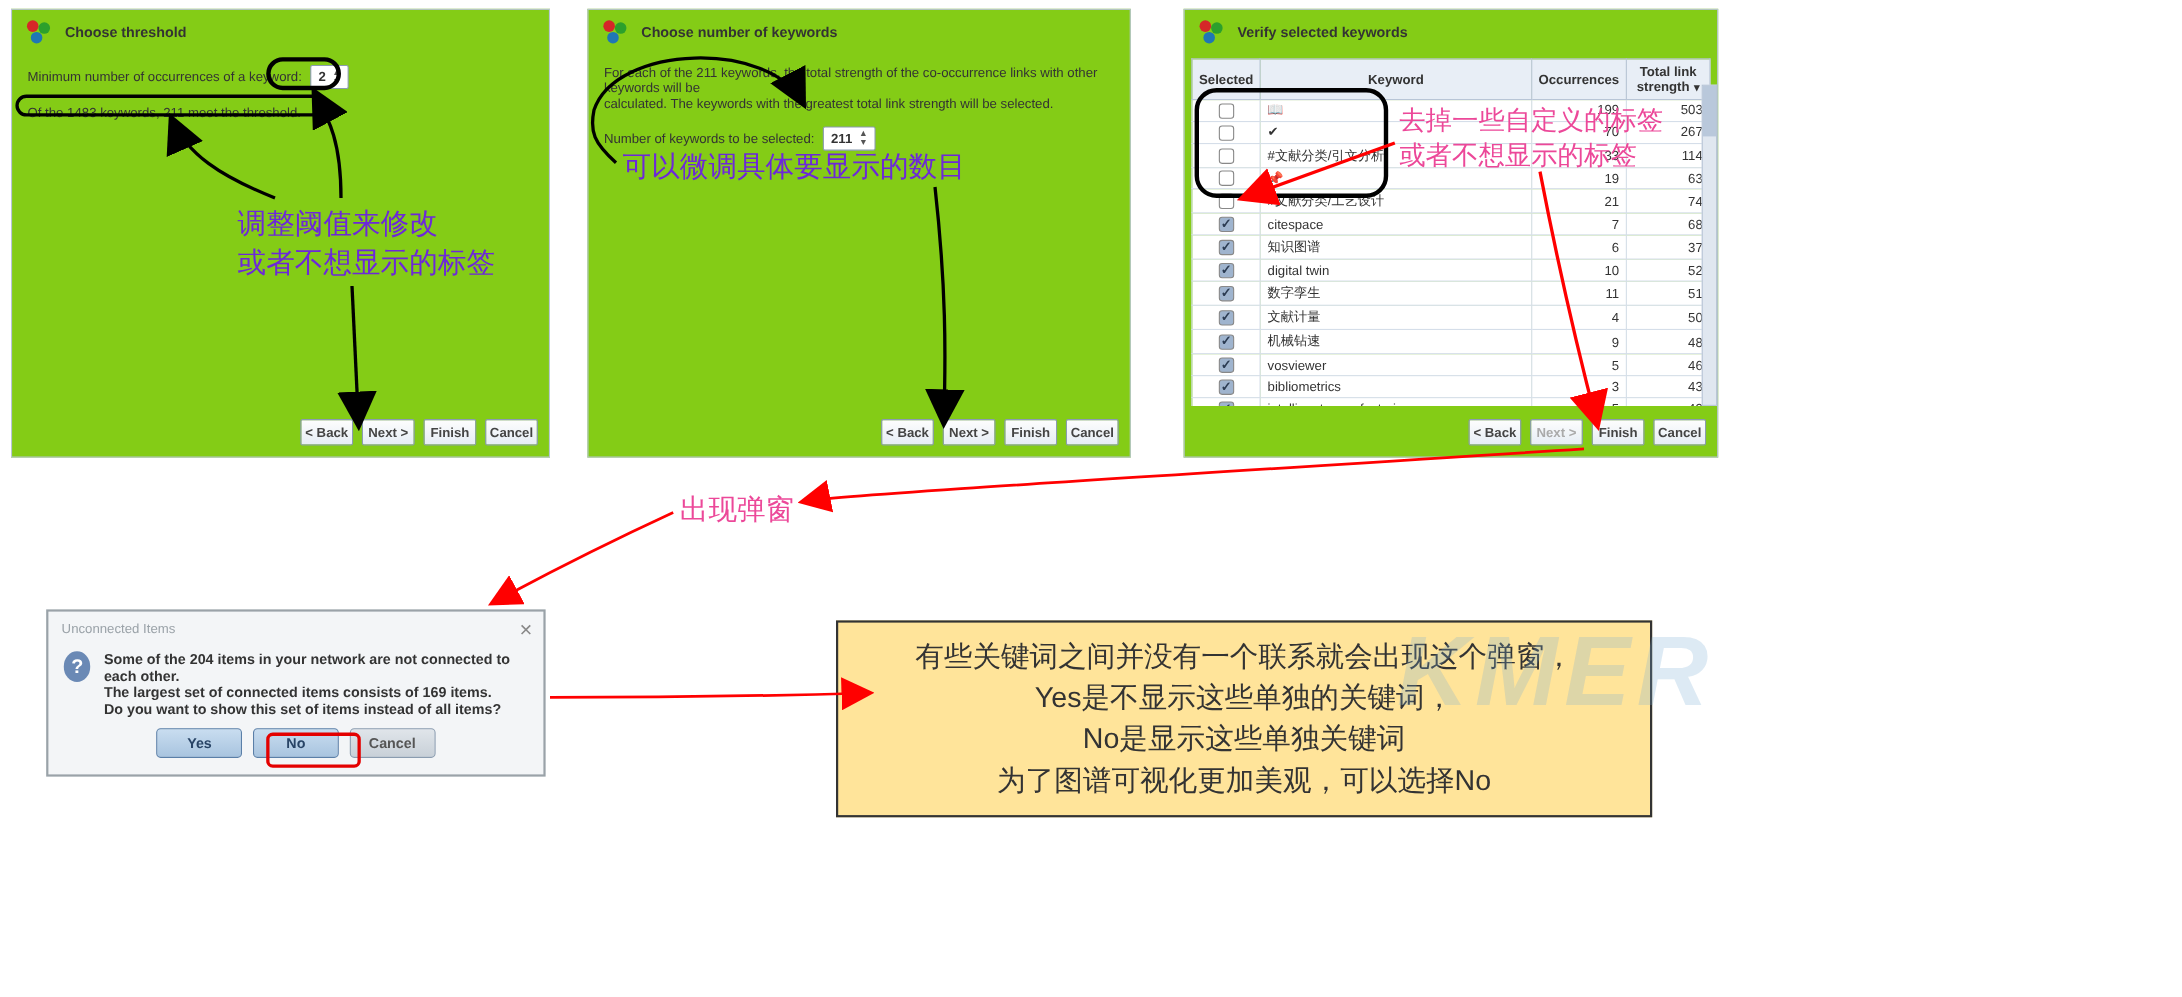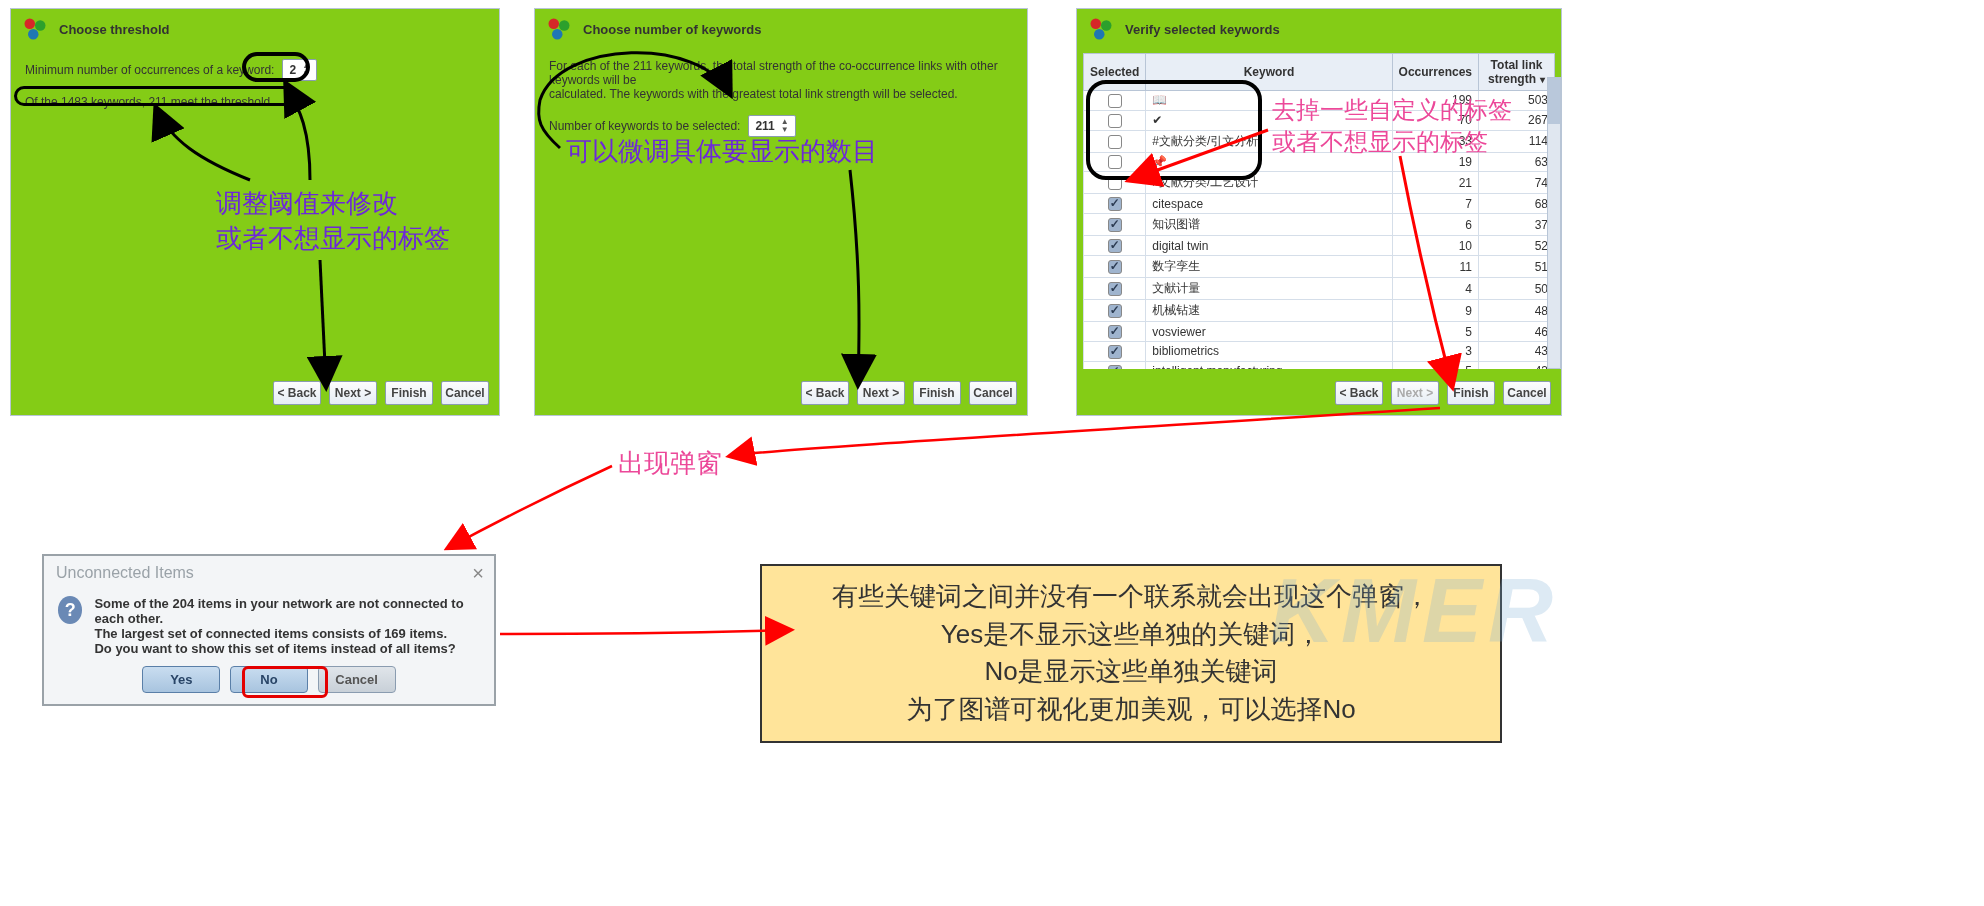--- a/index.html
+++ b/index.html
@@ -20,21 +20,21 @@
   .chk { display: inline-block; width: 14px; height: 14px; border: 1px solid #888; border-radius: 3px; background: #fff; position: relative; vertical-align: middle; }
   .chk.on { background: #9fb4ce; }
   .chk.on::after { content: "✓"; position: absolute; top: -2px; left: 1px; font-size: 12px; color: #2b3b52; font-weight: bold; }
   .sort-caret { font-size: 10px; margin-left: 4px; }
   .circle-box { position: absolute; border: 4px solid #000; border-radius: 20px; pointer-events: none; }
   .annot { position: absolute; font-size: 26px; color: #6d28d9; font-weight: 400; line-height: 1.35; }
   .annot.red { color: #ec4899; }
   svg.overlay { position: absolute; top: 0; left: 0; pointer-events: none; }
   
   .dialog { position: absolute; border: 2px solid #9aa2a8; background: #f3f5f7; }
-  .dialog-title { padding: 8px 12px; font-size: 16px; color: #9aa2a8; font-family: "Segoe UI", Arial; }
+  .dialog-title { padding: 8px 12px; font-size: 12px; color: #9aa2a8; font-family: "Segoe UI", Arial; }
   .dialog-close { position: absolute; top: 6px; right: 10px; font-size: 20px; color: #888; cursor: pointer; }
   .dialog-body { padding: 6px 14px 12px 14px; font-size: 13px; font-weight: bold; color: #333; }
   .qicon { display: inline-flex; width: 28px; height: 28px; border-radius: 50%; background: #6a89b5; color: #fff; align-items: center; justify-content: center; font-size: 18px; font-weight: bold; margin-right: 12px; vertical-align: top; }
   .dialog-btn { border: 1px solid #5a7fa8; background: linear-gradient(#c9ddf0,#a8c4df); padding: 5px 0; width: 78px; text-align: center; font-weight: bold; color: #284466; border-radius: 4px; display: inline-block; cursor: pointer; }
   .dialog-btn.gray { background: linear-gradient(#e0e5ea,#c8d0d8); border-color: #8a9cb0; color: #555; }
   .red-box { position: absolute; border: 3px solid #e40000; border-radius: 6px; pointer-events: none; }
   .yellow-note { position: absolute; background: #ffe49a; border: 2px solid #333; padding: 12px 20px; font-size: 26px; color: #333; text-align: center; line-height: 1.45; }
   .watermark { position: absolute; font-size: 90px; font-weight: 800; color: rgba(120,170,210,0.25); letter-spacing: 6px; font-style: italic; }
 </style>
 </head>

